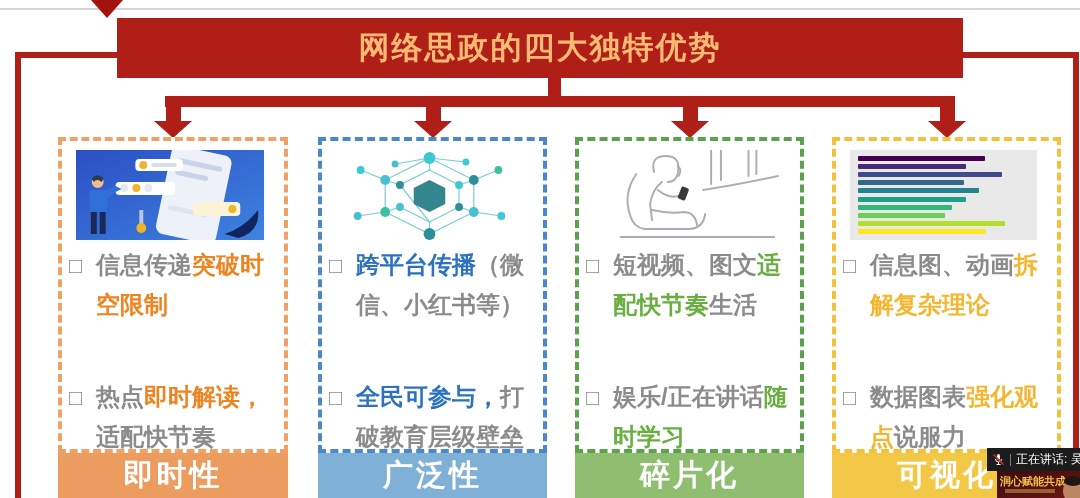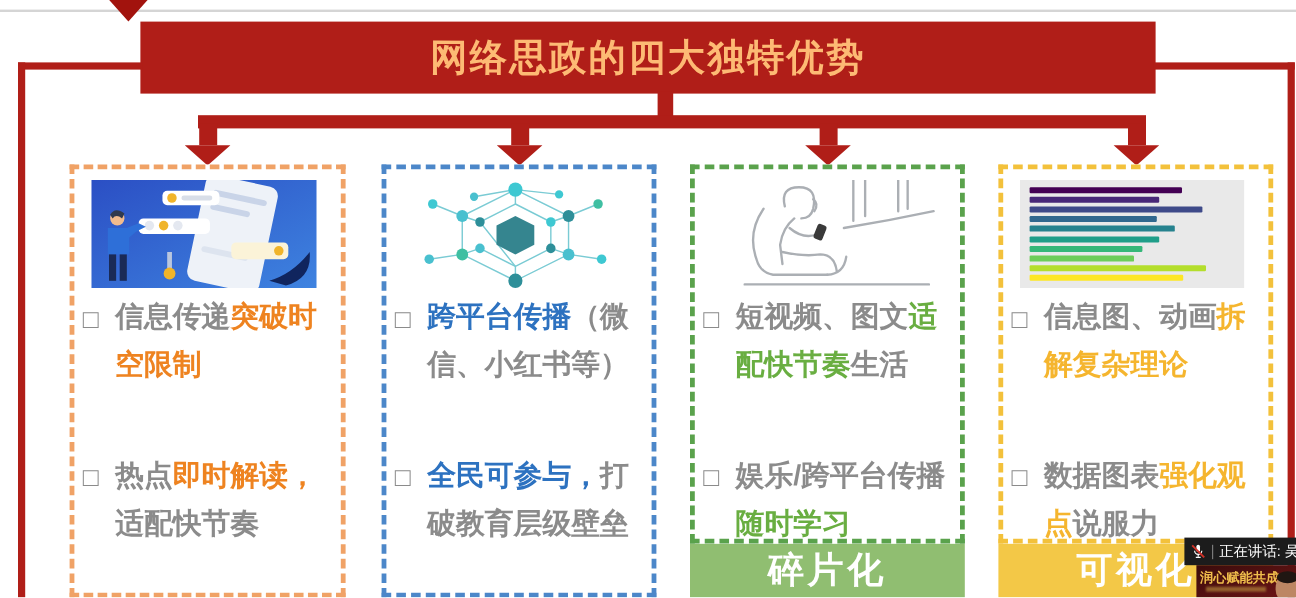--- a/index.html
+++ b/index.html
@@ -130,20 +130,21 @@
       </div>
       <p class="bullet b1">
         <span class="marker">□</span>
         <span data-tone="gray">信息传递</span><span data-tone="accent">突破时空限制</span><span data-tone="gray"></span>
       </p>
       <p class="bullet b2">
         <span class="marker">□</span>
         <span data-tone="gray">热点</span><span data-tone="accent">即时解读，</span><span data-tone="gray">适配快节奏</span>
       </p>
     </div>
+    <div class="card-label">即时性</div>
   </div>
 
   <div class="card" style="left: 318px; width: 229px; --accent: #2d72c0; --border: #4c87c9; --labelbg: #7fb0d6;">
     <div class="card-body">
       <div class="card-img">
         <svg viewBox="0 0 190 90" preserveAspectRatio="none">
           <g stroke="#7acbd4" stroke-width="1.2" fill="none">
             <polygon points="95,8 140,30 140,62 95,84 50,62 50,30"></polygon>
             <polygon points="95,20 125,35 125,57 95,72 65,35"></polygon>
             <path d="M95,8 L95,20 M140,30 L125,35 M140,62 L125,57 M50,30 L65,35 M50,62 L65,57 M95,84 L95,72 M25,20 L50,30 M165,20 L140,30 M22,66 L50,62 M168,66 L140,62 M95,8 L60,14 M95,8 L132,12 M65,57 L95,72"></path>
@@ -169,20 +170,21 @@
       </div>
       <p class="bullet b1">
         <span class="marker">□</span>
         <span data-tone="accent">跨平台传播</span><span data-tone="gray">（微信、小红书等）</span><span data-tone="gray"></span>
       </p>
       <p class="bullet b2">
         <span class="marker">□</span>
         <span data-tone="accent">全民可参与，</span><span data-tone="gray">打破教育层级壁垒</span><span data-tone="gray"></span>
       </p>
     </div>
+    <div class="card-label">广泛性</div>
   </div>
 
   <div class="card" style="left: 575px; width: 229px; --accent: #69ae41; --border: #5aa24c; --labelbg: #90be71;">
     <div class="card-body">
       <div class="card-img">
         <svg viewBox="0 0 190 90" preserveAspectRatio="none">
           <g stroke="#abafb4" stroke-width="2" fill="none" stroke-linecap="round">
             <path d="M120 0 L120 34 M130 0 L130 30 M158 0 L158 26 M166 0 L166 24"></path>
             <path d="M112 40 Q150 34 188 26"></path>
             <path d="M62 22 Q58 6 74 6 Q90 6 86 24 Q84 32 76 32"></path>
@@ -196,21 +198,21 @@
           </g>
           <rect x="88" y="37" width="8" height="13" rx="2" fill="#3a3a3a" transform="rotate(22 92 43)"></rect>
         </svg>
       </div>
       <p class="bullet b1">
         <span class="marker">□</span>
         <span data-tone="gray">短视频、图文</span><span data-tone="accent">适配快节奏</span><span data-tone="gray">生活</span>
       </p>
       <p class="bullet b2">
         <span class="marker">□</span>
-        <span data-tone="gray">娱乐/跨平台传播</span><span data-tone="accent">随时学习</span><span data-tone="gray"></span>
+        <span data-tone="gray">娱乐/正在讲话</span><span data-tone="accent">随时学习</span><span data-tone="gray"></span>
       </p>
     </div>
     <div class="card-label">碎片化</div>
   </div>
 
   <div class="card" style="left: 832px; width: 229px; --accent: #f5b52e; --border: #f3c13b; --labelbg: #f3c847;">
     <div class="card-body">
       <div class="card-img">
         <div class="chart">
             <div class="bar" style="width: 74%; background: rgb(68, 1, 84);"></div>

